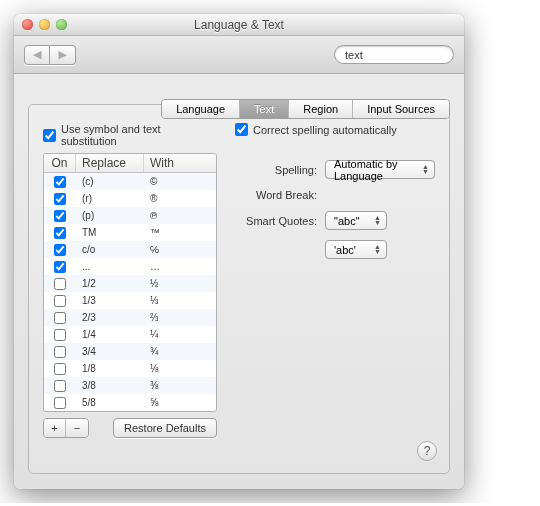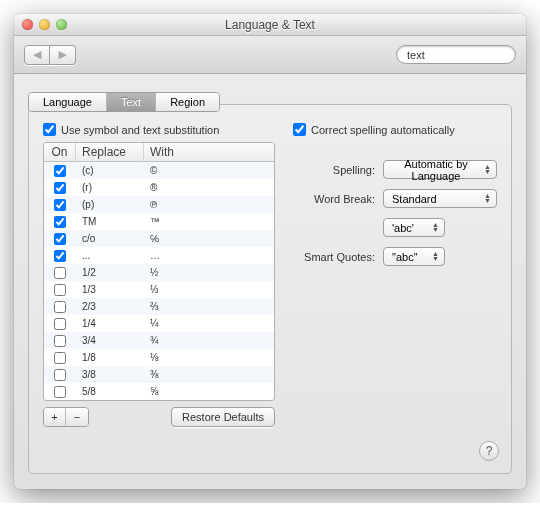--- a/index.html
+++ b/index.html
@@ -1,17 +1,17 @@
 <!DOCTYPE html>
 <html><head>
 <meta charset="utf-8">
 <style>
   * { box-sizing: border-box; margin: 0; padding: 0; font-family: "Lucida Grande", "Helvetica Neue", Arial, sans-serif; font-size: 11px; }
   body { background: #fff; }
-  .window { width: 512px; height: 475px; margin: 14px; border-radius: 6px; background: linear-gradient(#ededed,#e0e0e0); box-shadow: 0 8px 30px rgba(0,0,0,0.45), 0 0 1px rgba(0,0,0,0.6); overflow: hidden; position: relative; }
+  .window { width: 450px; height: 475px; margin: 14px; border-radius: 6px; background: linear-gradient(#ededed,#e0e0e0); box-shadow: 0 8px 30px rgba(0,0,0,0.45), 0 0 1px rgba(0,0,0,0.6); overflow: hidden; position: relative; }
   .titlebar { height: 22px; background: linear-gradient(#f7f7f7,#d7d7d7); border-bottom: 1px solid #b5b5b5; display: flex; align-items: center; position: relative; }
   .traffic { display: flex; gap: 6px; padding-left: 8px; }
   .traffic span { width: 11px; height: 11px; border-radius: 50%; box-shadow: inset 0 0 1px rgba(0,0,0,0.5); }
   .t-close { background: radial-gradient(circle at 35% 30%, #ff9b8f, #e0443e); }
   .t-min   { background: radial-gradient(circle at 35% 30%, #ffe27c, #e2a12e); }
   .t-zoom  { background: radial-gradient(circle at 35% 30%, #b8ec9c, #5fb544); }
   .title { position: absolute; left:0; right:0; text-align:center; color:#444; font-size:12px; text-shadow:0 1px 0 #fff; }
   .toolbar { height: 38px; background: linear-gradient(#ebebeb,#d5d5d5); border-bottom:1px solid #aaa; display:flex; align-items:center; padding:0 10px; gap:8px; }
   .seg { display:flex; }
   .btn { height:20px; background:linear-gradient(#fefefe,#e5e5e5); border:1px solid #9e9e9e; border-radius:4px; padding:0 8px; display:flex; align-items:center; justify-content:center; font-size:11px; color:#333; box-shadow:0 1px 0 #fff; cursor:default; }
@@ -19,21 +19,21 @@
   .seg .btn:first-child { border-radius:4px 0 0 4px; }
   .seg .btn:last-child  { border-radius:0 4px 4px 0; border-left:none; }
   .btn.disabled { color:#aaa; }
   .spacer { flex:1; }
   .searchwrap { width:120px; height:19px; background:#fff; border:1px solid #9e9e9e; border-radius:10px; display:flex; align-items:center; padding:0 6px; gap:4px; box-shadow:inset 0 1px 2px rgba(0,0,0,0.2); }
   .searchwrap svg { width:11px; height:11px; opacity:0.55; }
   .searchwrap input { border:none; outline:none; font-size:11px; flex:1; background:transparent; color:#333; }
 
   .body { padding:10px 14px; }
 
-  .tabsrow { display:flex; justify-content:flex-start; position:relative; top:8px; z-index:2; }
+  .tabsrow { display:flex; justify-content:flex-end; position:relative; top:15px; z-index:2; }
   .tabs { display:flex; border:1px solid #9e9e9e; border-radius:4px; overflow:hidden; background:#f5f5f5; }
   .tab { padding:3px 14px; font-size:11px; border-right:1px solid #b7b7b7; background:linear-gradient(#fdfdfd,#e7e7e7); cursor:default; }
   .tab:last-child { border-right:none; }
   .tab.active { background:linear-gradient(#b8b8b8,#9c9c9c); color:#fff; text-shadow:0 -1px 0 rgba(0,0,0,0.3); }
 
   .panel { border:1px solid #b7b7b7; border-radius:5px; background:linear-gradient(#eeeeee,#e4e4e4); padding:18px 14px 22px; min-height:370px; position:relative; }
 
   .columns { display:flex; gap:18px; }
   .leftcol { width:232px; }
   .rightcol { flex:1; }
@@ -99,20 +99,21 @@
 
     </div>
   </div>
 
   <div class="body">
     <div class="tabsrow">
       <div class="tabs">
         <div class="tab">Language</div>
         <div class="tab active">Text</div>
         <div class="tab">Region</div>
+        <div class="tab">Input Sources</div>
       </div>
     </div>
 
     <div class="panel">
       <div class="columns">
         <div class="leftcol">
           <div class="chkline">
             <input type="checkbox" class="chk" checked="" style="">
             <label>Use symbol and text substitution</label>
           </div>
@@ -234,47 +235,43 @@
         </div>
 
         <div class="rightcol">
           <div class="chkline">
             <input type="checkbox" class="chk" checked="" style="">
             <label>Correct spelling automatically</label>
           </div>
 
           <div class="formrow" style="margin-top:24px;">
             <div class="label">Spelling:</div>
-            <div class="select" style="flex:1;text-align:center;">
+            <div class="select" style="flex:1;">
               <span>Automatic by Language</span>
               <span class="caret">▲<br>▼</span>
             </div>
           </div>
 
           <div class="formrow">
             <div class="label">Word Break:</div>
-            <div class="select" style="flex:1;">
-              <span>Standard</span>
+          </div>
+
+          <div class="formrow">
+            <div class="label">Smart Quotes:</div>
+            <div class="select small">
+              <span>"abc"</span>
               <span class="caret">▲<br>▼</span>
             </div>
           </div>
-
           <div class="formrow">
             <div class="label"></div>
             <div class="select small">
               <span>'abc'</span>
               <span class="caret">▲<br>▼</span>
             </div>
           </div>
-          <div class="formrow">
-            <div class="label">Smart Quotes:</div>
-            <div class="select small">
-              <span>"abc"</span>
-              <span class="caret">▲<br>▼</span>
-            </div>
-          </div>
         </div>
       </div>
 
       <div class="help">?</div>
     </div>
   </div>
 </div>
 
 </body></html>

